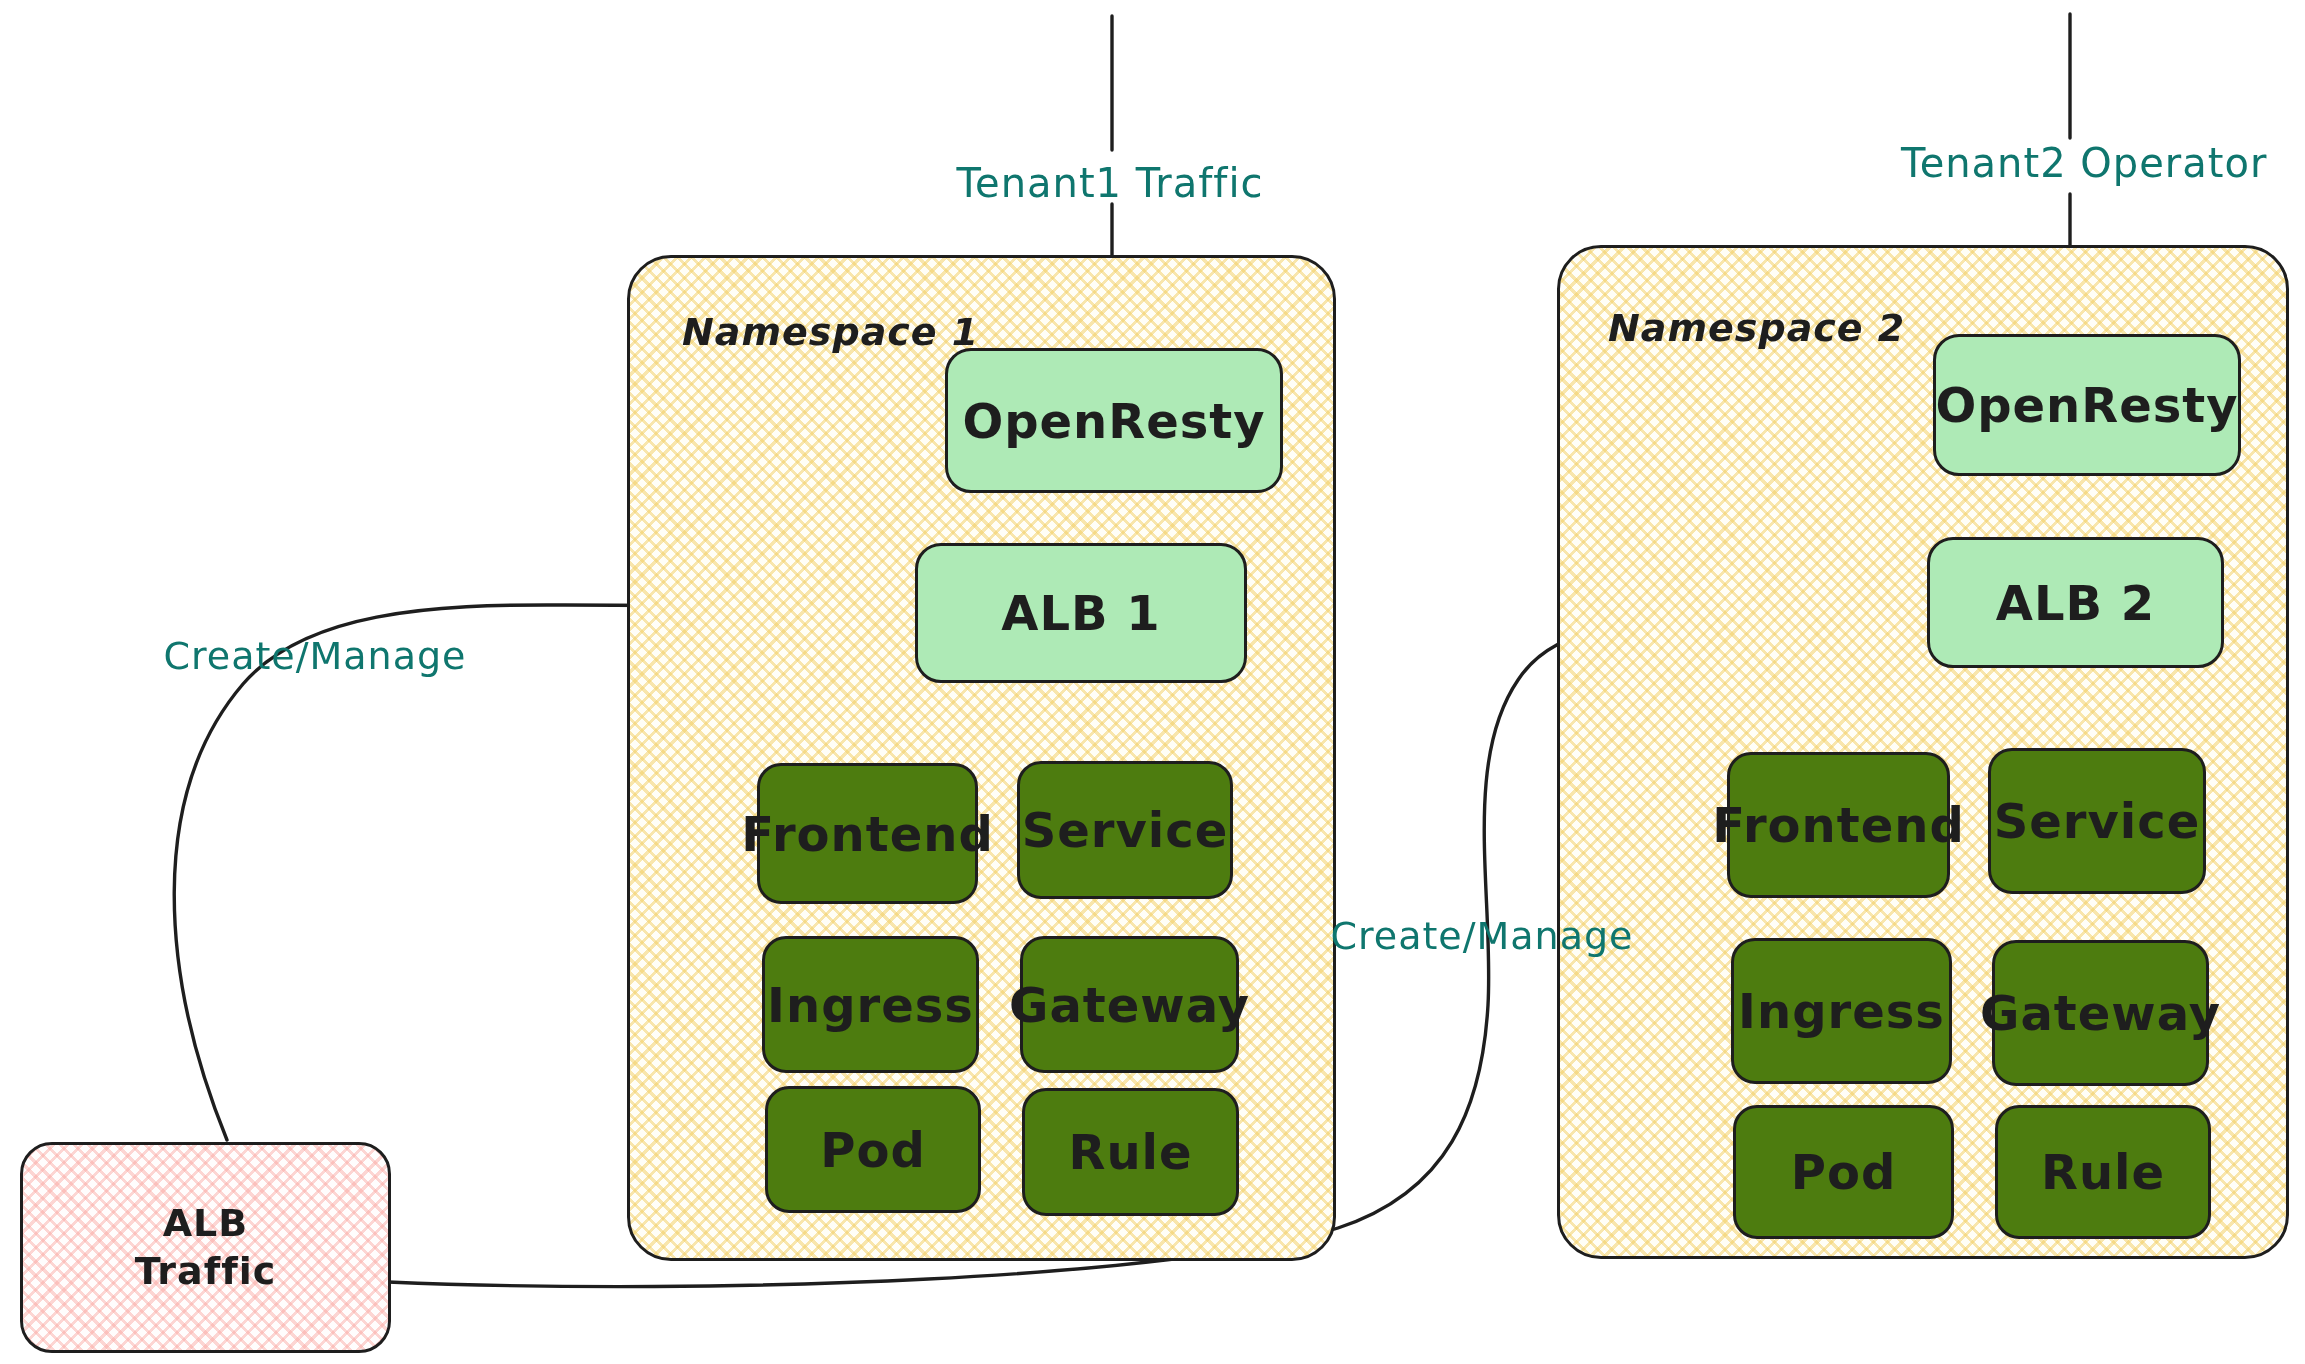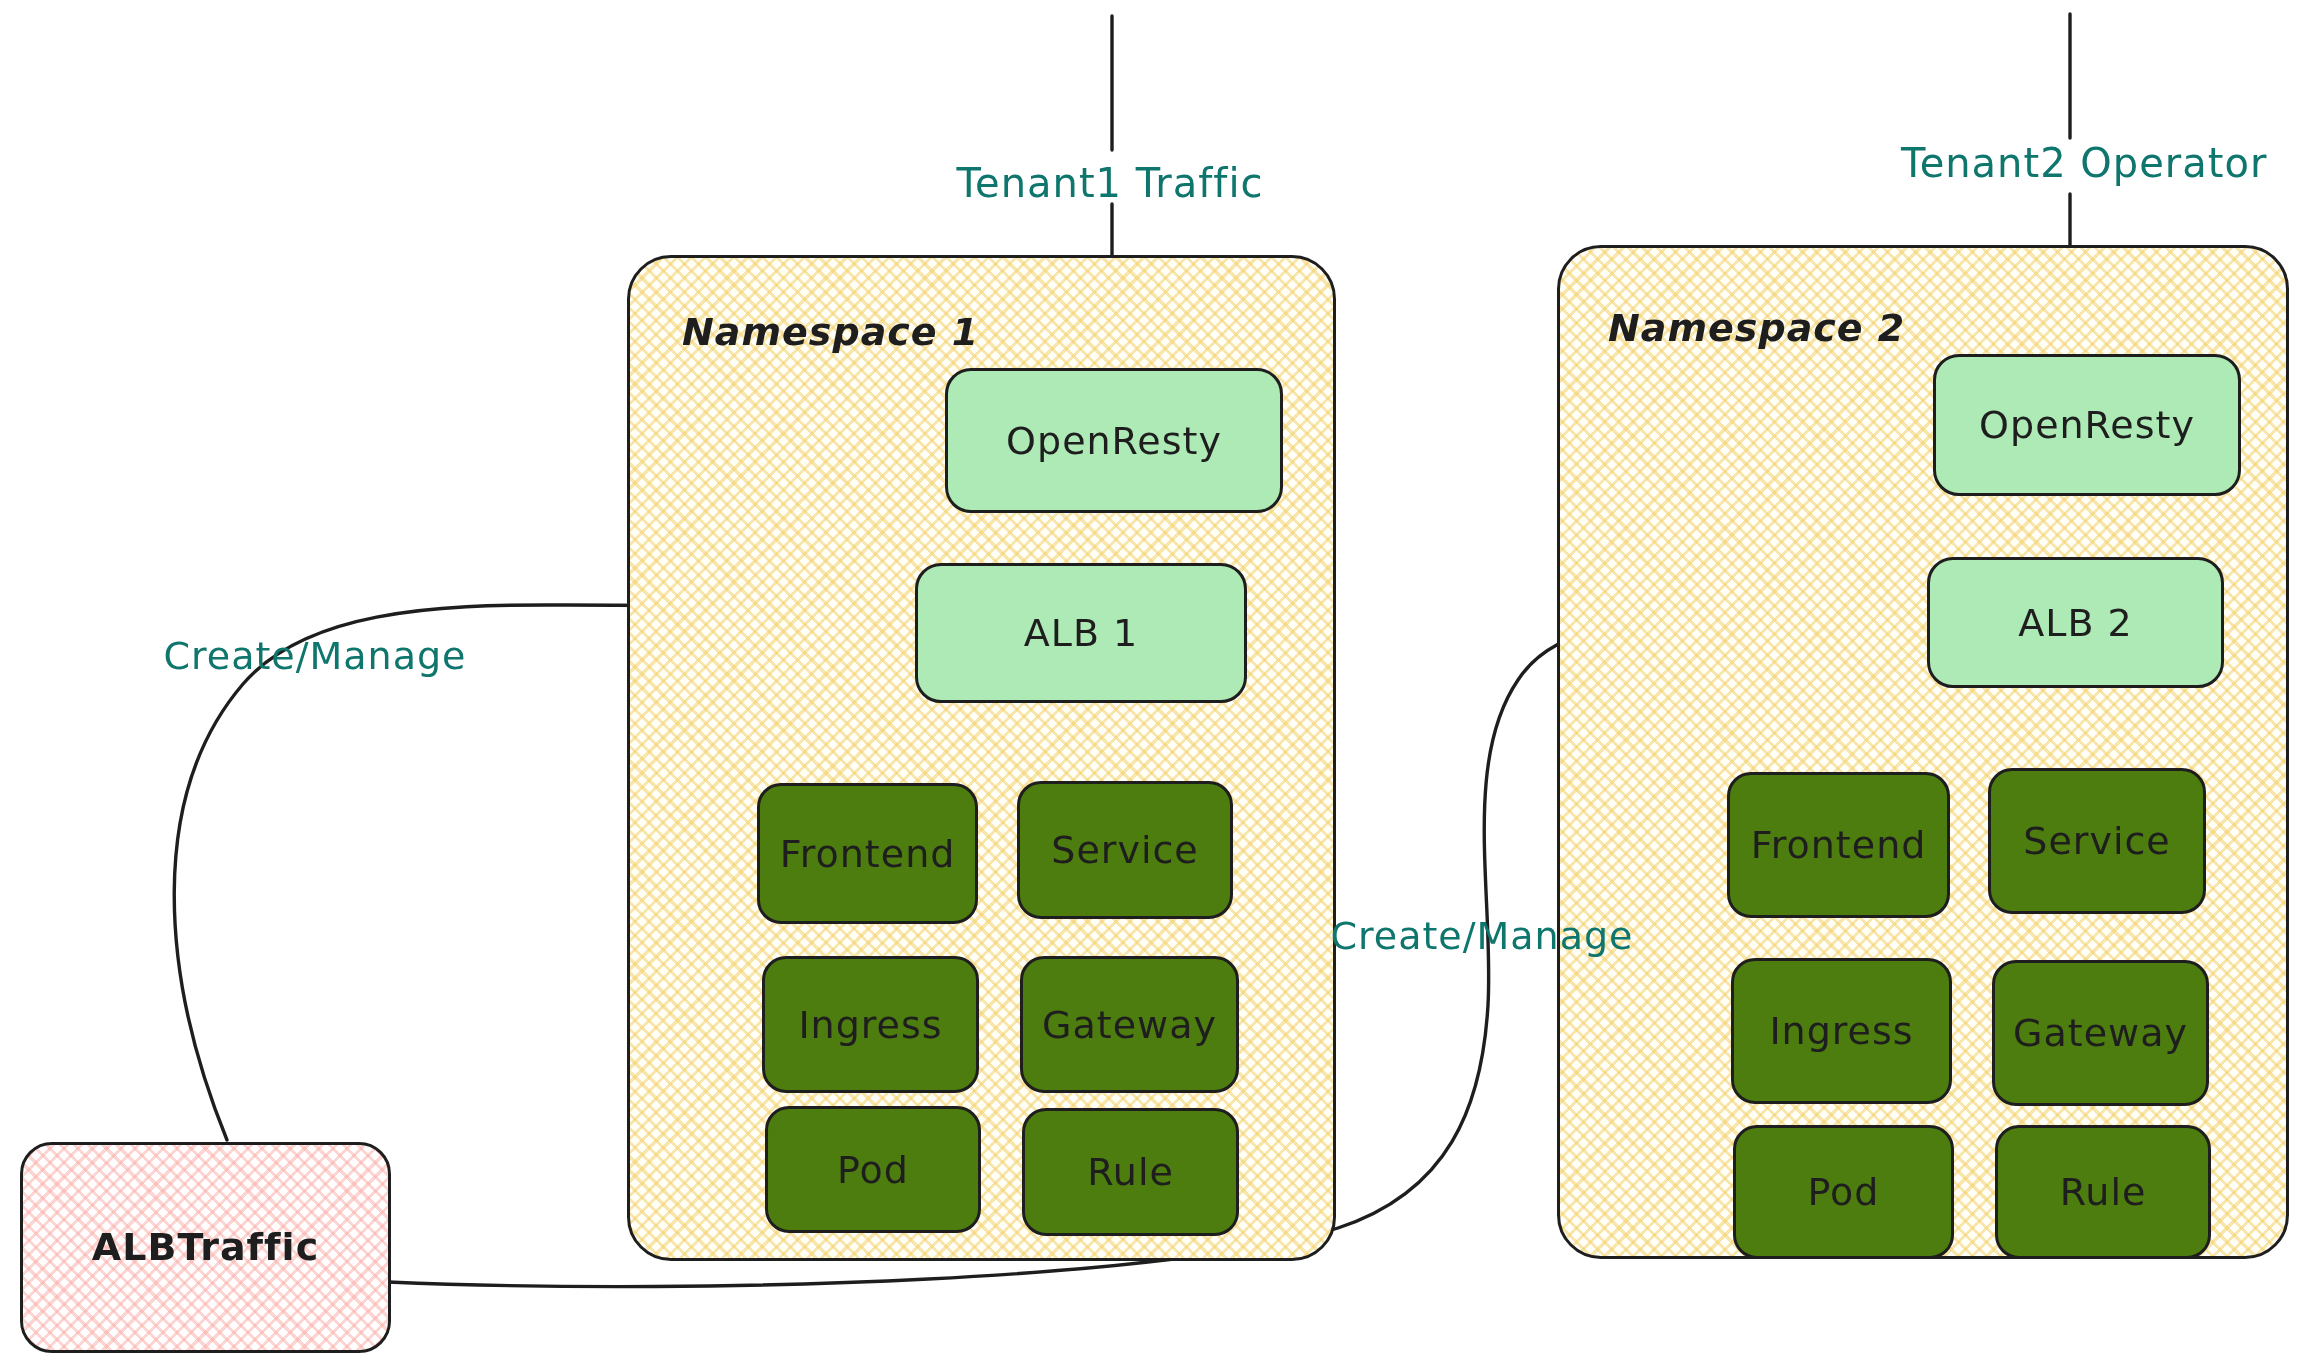--- a/index.html
+++ b/index.html
@@ -16,26 +16,26 @@
     background-image:
       repeating-linear-gradient(45deg,  rgba(242,206,98,0.50) 0 3px, transparent 3px 10px),
       repeating-linear-gradient(-45deg, rgba(242,206,98,0.50) 0 3px, transparent 3px 10px);
   }
   .ns-title{
     position:absolute;font-size:38px;font-weight:600;letter-spacing:1px;color:#1e1e1e;white-space:nowrap;font-style:italic;
   }
   .box{
     position:absolute;display:flex;align-items:center;justify-content:center;
     border:3px solid #1e1e1e;border-radius:26px;
-    font-size:38px;font-weight:400;letter-spacing:1px;color:#1e1e1e;text-align:center;margin-top:20px;
+    font-size:48px;font-weight:700;letter-spacing:1px;color:#1e1e1e;text-align:center;
   }
   .green{background:#aeeab6;}
   .blue{background:#4d7c0f;border-radius:24px;}
   .operator{
-    position:absolute;display:flex;align-items:center;justify-content:center;
+    position:absolute;display:flex;flex-direction:column;align-items:center;justify-content:center;
     border:3px solid #1e1e1e;border-radius:32px;line-height:1.25;
     font-size:38px;font-weight:600;letter-spacing:1px;text-align:center;
     background-color:#fffdfd;
     background-image:
       repeating-linear-gradient(45deg,  rgba(250,166,160,0.45) 0 3px, transparent 3px 10px),
       repeating-linear-gradient(-45deg, rgba(250,166,160,0.45) 0 3px, transparent 3px 10px);
   }
   .float-label{
     position:absolute;font-size:38px;font-weight:400;letter-spacing:1px;color:#0f766e;
     white-space:nowrap;text-align:center;

